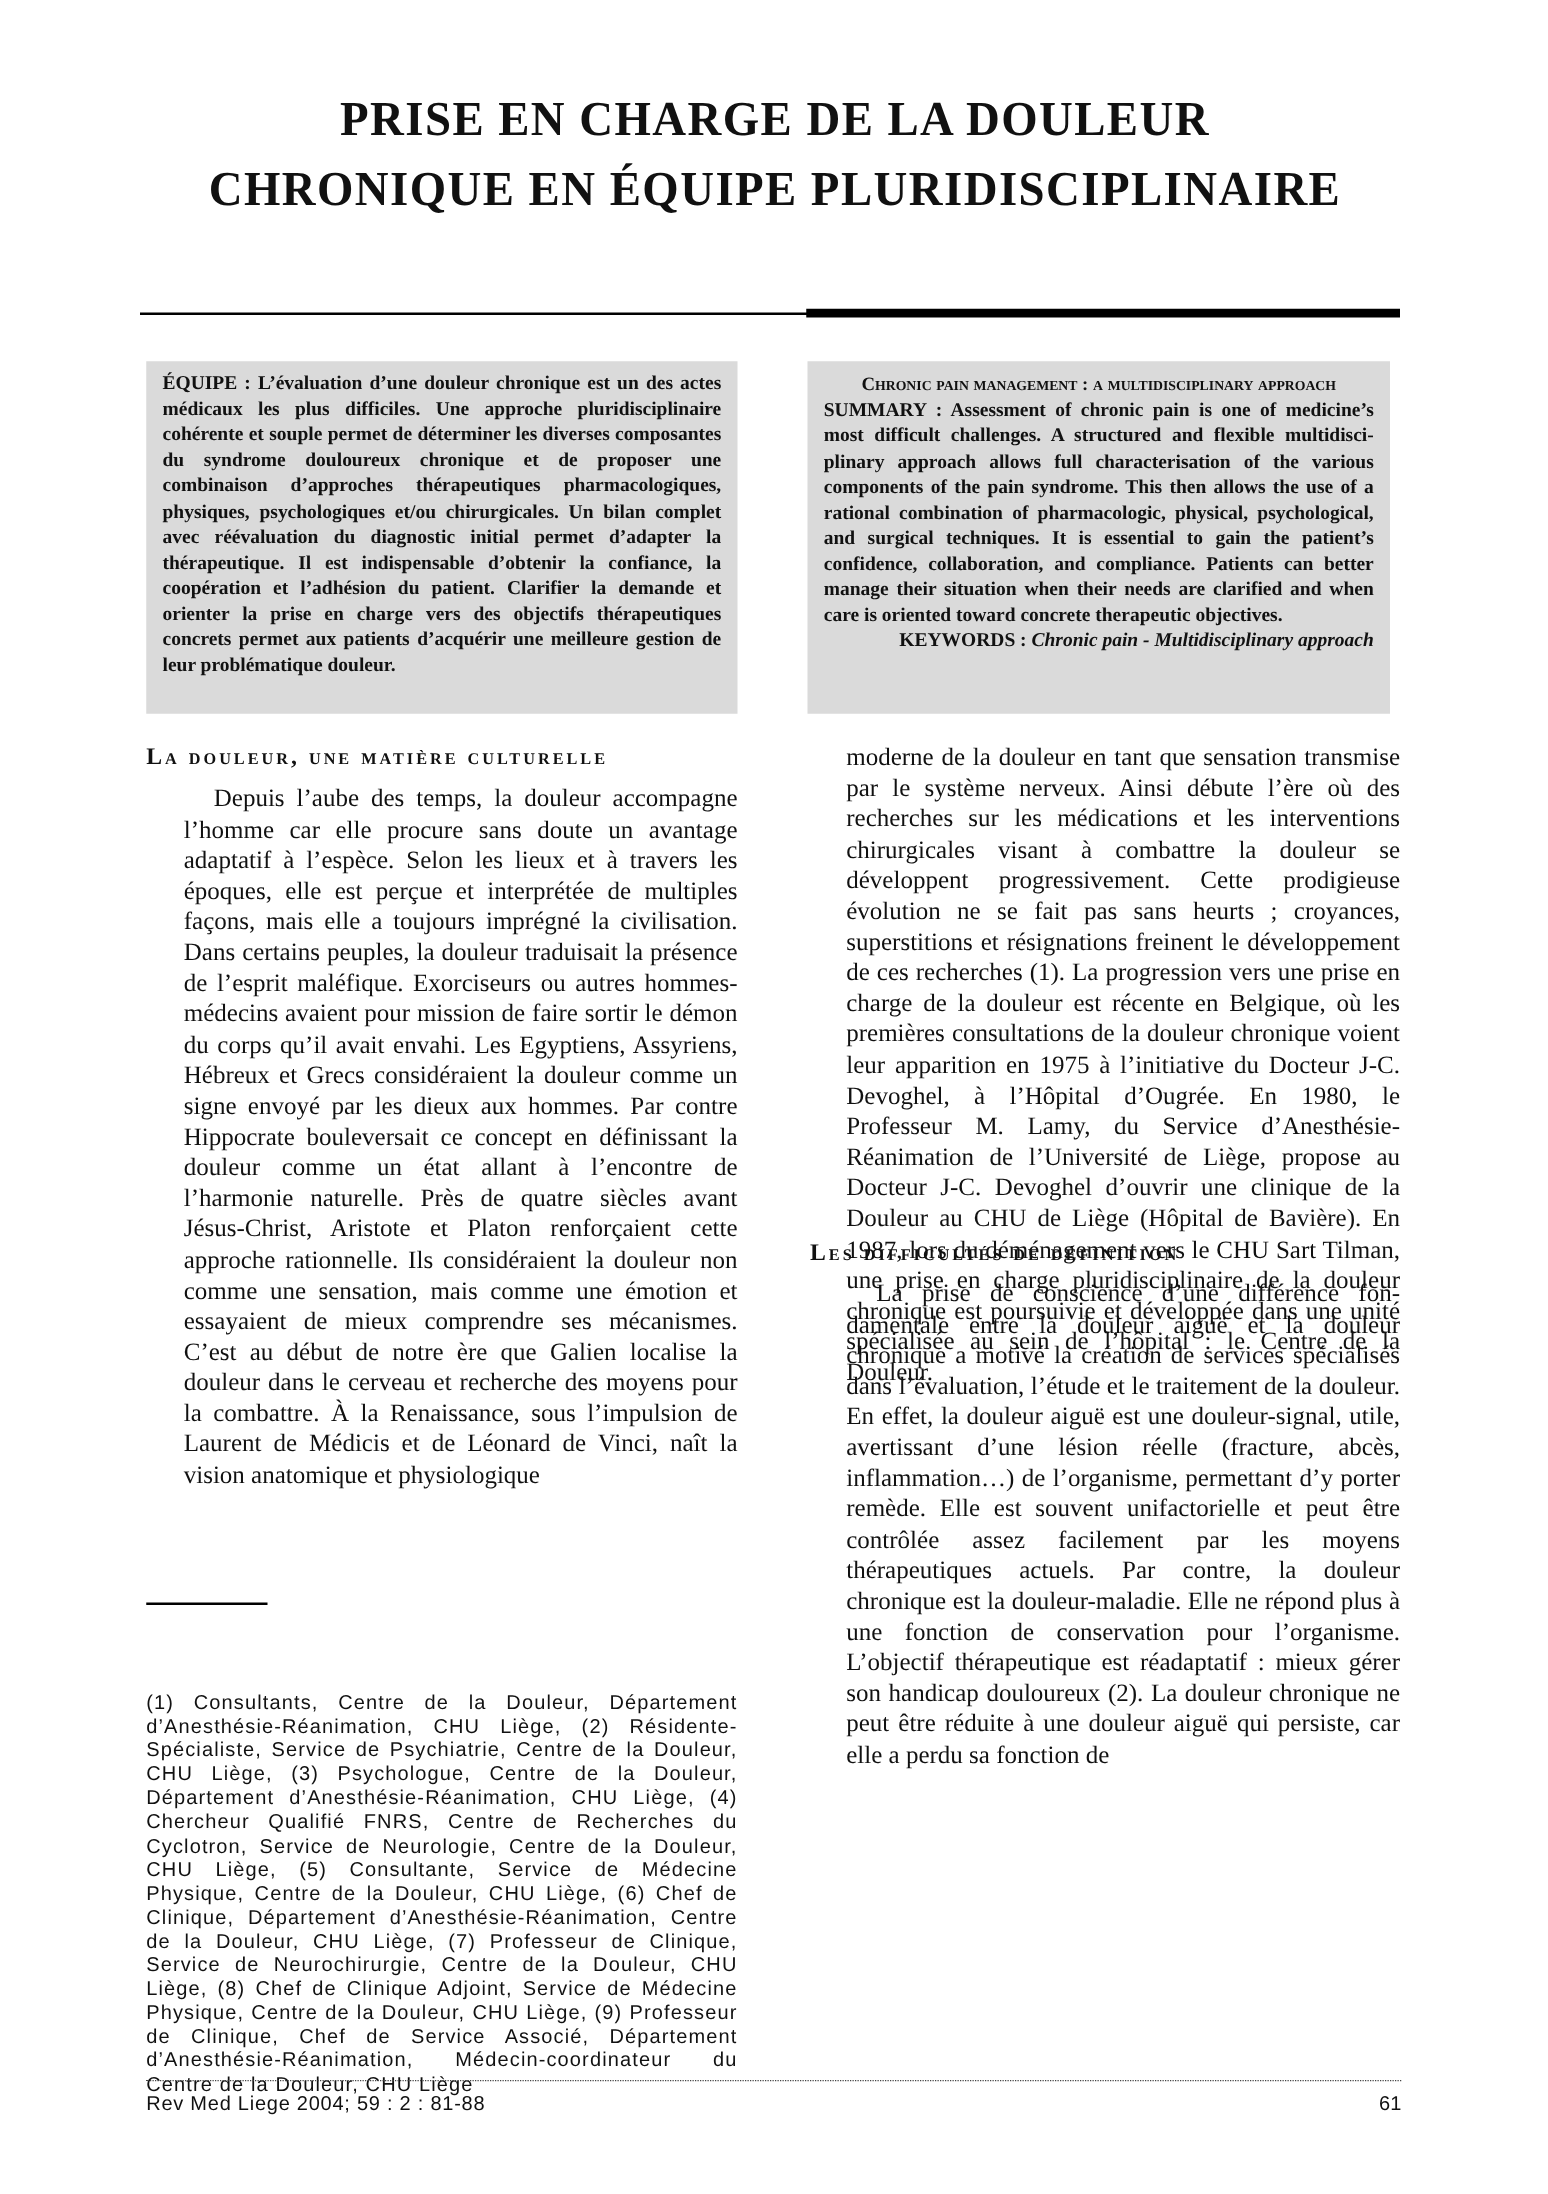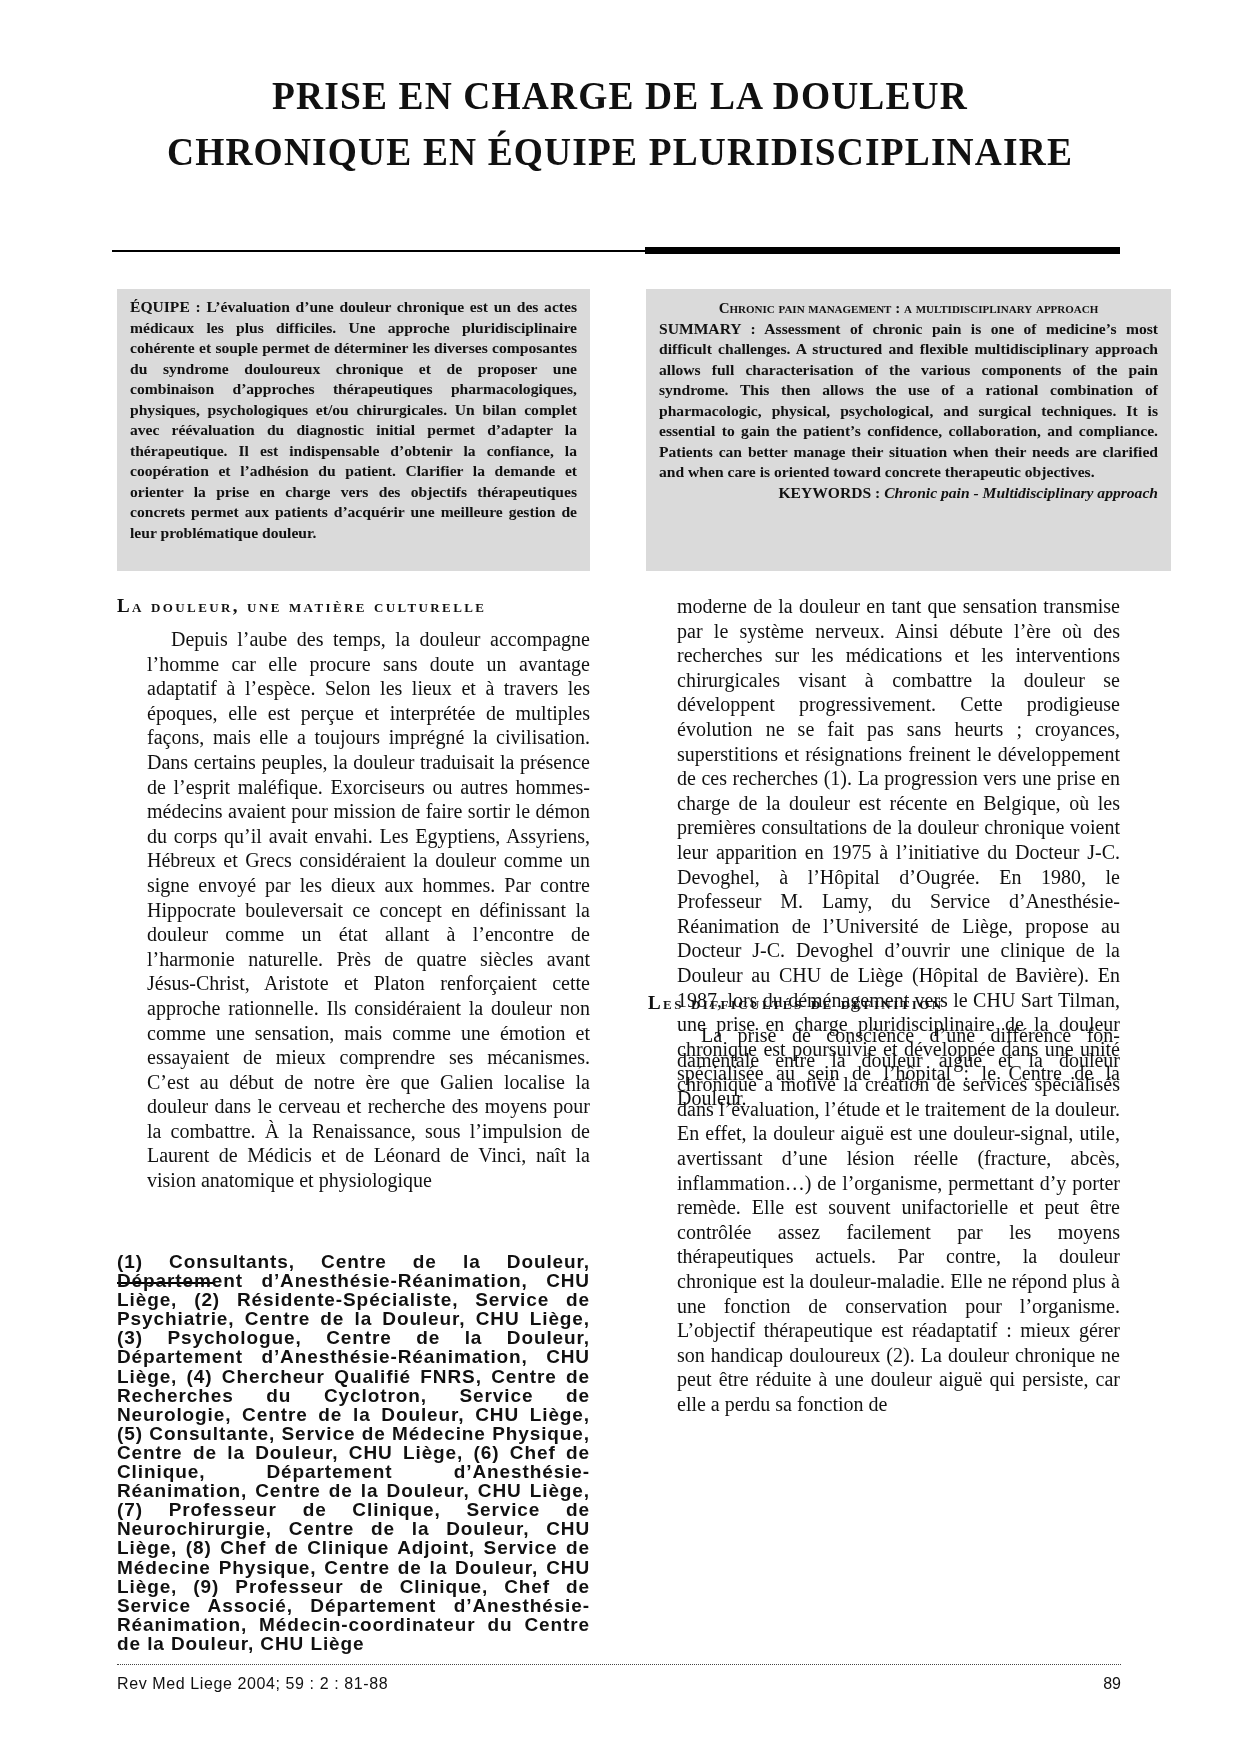--- a/index.html
+++ b/index.html
@@ -14,39 +14,39 @@
     font-family: "Liberation Sans", sans-serif; font-size: 18.5px; line-height: 32px; letter-spacing: -0.2px; }
   #authors .line { white-space: nowrap; }
   .sc { font-variant: small-caps; }
 
   #rule-thin { position: absolute; left: 112px; top: 250px; width: 535px; height: 1.5px; background: #000; }
   #rule-thick { position: absolute; left: 645px; top: 247px; width: 475px; height: 7px; background: #000; }
 
   .abstract { position: absolute; top: 289px; height: 282px; background: #dadada; box-sizing: border-box;
     font-family: "Liberation Serif", serif; font-weight: bold; font-size: 15.6px; line-height: 20.5px; }
   #abs-fr { left: 117px; width: 473px; padding: 8px 13px 0 13px; text-align: justify; }
-  #abs-en { left: 646px; width: 525px; padding: 9px 13px 0 13px; text-align: justify; }
+  #abs-en { left: 646px; width: 466px; padding: 9px 13px 0 13px; text-align: justify; }
   .abs-head { font-variant: small-caps; text-align: center; font-size: 15px; }
   .kw-label { font-weight: bold; }
   .kw-value { font-style: italic; font-weight: bold; }
 
   .col { position: absolute; font-family: "Liberation Serif", serif; font-size: 20px; line-height: 24.6px;
     text-align: justify; hyphens: manual; }
   .section-head { font-family: "Liberation Serif", serif; font-weight: bold; font-variant: small-caps;
     font-size: 19px; letter-spacing: 2.4px; }
   #sec1-head { position: absolute; left: 117px; top: 595px; }
   #col-left { left: 147px; top: 627px; width: 443px; text-indent: 24px; }
   #col-right { left: 677px; top: 594px; width: 443px; }
   #sec2-head { position: absolute; left: 648px; top: 992px; }
   #col-right2 { left: 677px; top: 1023px; width: 443px; text-indent: 24px; }
 
   #footnote-rule { position: absolute; left: 117px; top: 1282px; width: 97px; height: 2px; background: #000; }
-  #footnote { position: absolute; left: 117px; top: 1252px; width: 473px;
-    font-family: "Liberation Sans", sans-serif; font-size: 19px; line-height: 19.1px;
-    text-align: justify; letter-spacing: 0.9px; font-weight: bold; }
+  #footnote { position: absolute; left: 117px; top: 1353px; width: 473px;
+    font-family: "Liberation Sans", sans-serif; font-size: 16px; line-height: 19.1px;
+    text-align: justify; letter-spacing: 0.9px; }
 
   #footer-rule { position: absolute; left: 117px; top: 1664px; width: 1004px; height: 0;
     border-top: 1.5px dotted #444; }
   #footer-citation { position: absolute; left: 117px; top: 1675px;
     font-family: "Liberation Sans", sans-serif; font-size: 16px; letter-spacing: 0.6px; }
   #page-number { position: absolute; right: 117px; top: 1675px;
     font-family: "Liberation Sans", sans-serif; font-size: 16px; }
 </style>
 </head>
 <body>
@@ -82,13 +82,13 @@
 
 <div id="col-right" class="col">moderne de la douleur en tant que sensation transmise par le système nerveux. Ainsi débute l’ère où des recherches sur les médications et les interventions chirurgicales visant à combattre la douleur se développent progressivement. Cette prodigieuse évolution ne se fait pas sans heurts ; croyances, superstitions et résignations freinent le développement de ces recherches (1). La pro­gression vers une prise en charge de la douleur est récente en Belgique, où les premières consul­tations de la douleur chronique voient leur appa­rition en 1975 à l’initiative du Docteur J-C. Devoghel, à l’Hôpital d’Ougrée. En 1980, le Professeur M. Lamy, du Service d’Anesthésie-Réanimation de l’Université de Liège, propose au Docteur J-C. Devoghel d’ouvrir une clinique de la Douleur au CHU de Liège (Hôpital de Bavière). En 1987, lors du déménagement vers le CHU Sart Tilman, une prise en charge pluri­disciplinaire de la douleur chronique est pour­suivie et développée dans une unité spécialisée au sein de l’hôpital : le Centre de la Douleur.</div>
 <div id="sec2-head" class="section-head">Les difficultés de définition</div>
 <div id="col-right2" class="col">La prise de conscience d’une différence fon­damentale entre la douleur aiguë et la douleur chronique a motivé la création de services spé­cialisés dans l’évaluation, l’étude et le traitement de la douleur. En effet, la douleur aiguë est une douleur-signal, utile, avertissant d’une lésion réelle (fracture, abcès, inflammation…) de l’or­ganisme, permettant d’y porter remède. Elle est souvent unifactorielle et peut être contrôlée assez facilement par les moyens thérapeutiques actuels. Par contre, la douleur chronique est la douleur-maladie. Elle ne répond plus à une fonc­tion de conservation pour l’organisme. L’objec­tif thérapeutique est réadaptatif : mieux gérer son handicap douloureux (2). La douleur chro­nique ne peut être réduite à une douleur aiguë qui persiste, car elle a perdu sa fonction de</div>
 
 <div id="footnote-rule"></div>
 <div id="footnote">(1) Consultants, Centre de la Douleur, Département d’Anesthésie-Réanimation, CHU Liège, (2) Résidente-Spécialiste, Service de Psychiatrie, Centre de la Dou­leur, CHU Liège, (3) Psychologue, Centre de la Douleur, Département d’Anesthésie-Réanimation, CHU Liège, (4) Chercheur Qualifié FNRS, Centre de Recherches du Cyclotron, Service de Neurologie, Centre de la Douleur, CHU Liège, (5) Consultante, Service de Médecine Physique, Centre de la Douleur, CHU Liège, (6) Chef de Clinique, Département d’Anes­thésie-Réanimation, Centre de la Douleur, CHU Liège, (7) Professeur de Clinique, Service de Neurochirurgie, Centre de la Douleur, CHU Liège, (8) Chef de Clinique Adjoint, Service de Médecine Physique, Centre de la Douleur, CHU Liège, (9) Professeur de Clinique, Chef de Service Associé, Département d’Anesthésie-Réani­mation, Médecin-coordinateur du Centre de la Douleur, CHU Liège</div>
 
 <div id="footer-rule"></div>
 <div id="footer-citation">Rev Med Liege 2004; 59 : 2 : 81-88</div>
-<div id="page-number">89</div>
+<div id="page-number">61</div>
 
 </body></html>

